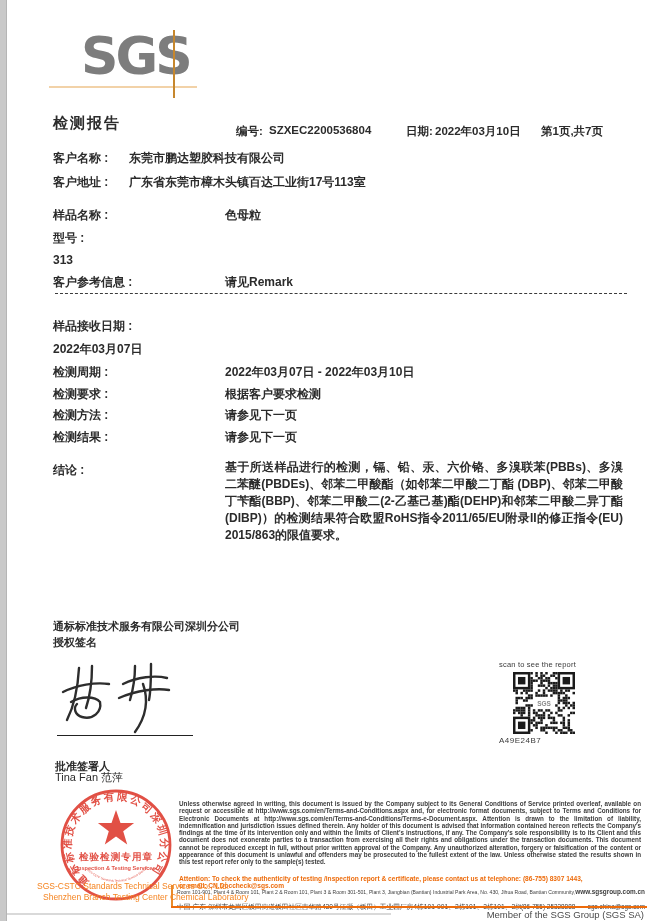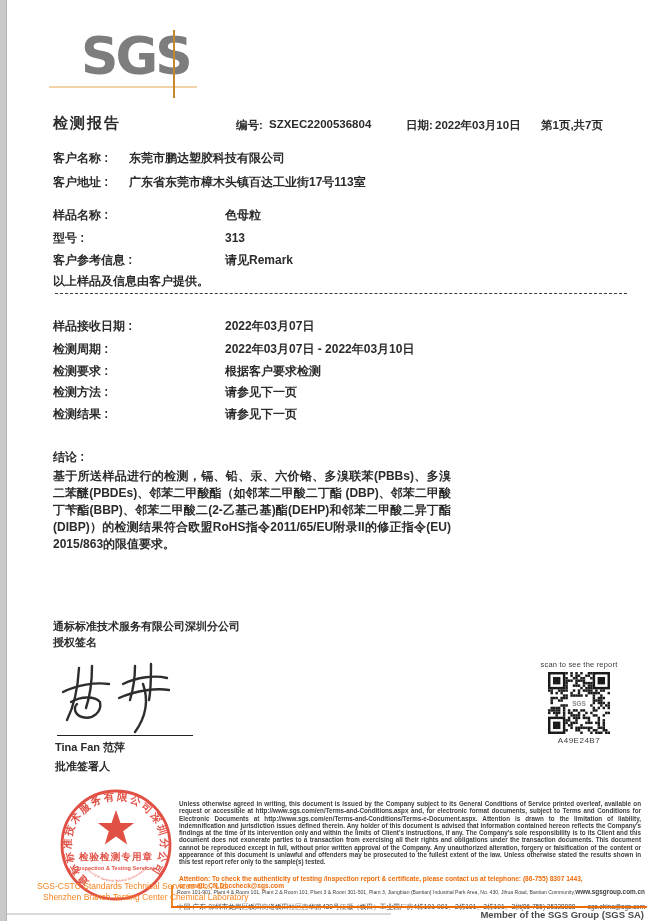--- a/index.html
+++ b/index.html
@@ -19,44 +19,44 @@
   .logo{
     position:absolute;left:74px;top:30px;
     font-size:52px;font-weight:bold;color:#7d7d7d;
     letter-spacing:-3px;line-height:1;font-family:"DejaVu Sans","Liberation Sans",sans-serif;
   }
   .hline-peach{position:absolute;left:42px;top:86px;width:148px;height:2px;background:#f2d2a8;}
   .vline-orange{position:absolute;left:166px;top:30px;width:2px;height:68px;background:#c6872e;}
 
   .title-row{position:absolute;top:116px;left:0;width:646px;font-size:11.5px;font-weight:600;}
   .report-title{position:absolute;left:46px;top:-2px;font-size:15px;font-weight:bold;letter-spacing:2px;}
-  .meta{position:absolute;top:2px;white-space:nowrap;}
+  .meta{position:absolute;top:8px;white-space:nowrap;}
 
   
   .block{position:absolute;left:46px;font-size:12px;font-weight:600;}
   .row{display:flex;line-height:24px;white-space:nowrap;}
   .row .lbl{flex:0 0 auto;}
   .narrow .lbl{width:76px;}
   .wide .lbl{width:172px;}
   .note{line-height:20px;margin-top:0px;}
   .dashes{position:absolute;left:48px;top:293px;width:572px;border-top:1.6px dashed #3c3c3c;}
 
   .conc-row{display:flex;line-height:22px;}
   .conc-row .lbl{width:172px;flex:0 0 auto;}
   .conc-text{width:398px;line-height:17px;white-space:normal;text-align:justify;}
 
   
   .sig-company{position:absolute;left:46px;top:618px;font-size:11px;font-weight:600;line-height:16px;}
   .sig-svg{position:absolute;left:48px;top:656px;}
   .sig-line{position:absolute;left:50px;top:735px;width:136px;border-top:1.5px solid #222;}
-  .sig-name{position:absolute;left:48px;top:740px;font-size:11px;font-weight:700;}
+  .sig-name{position:absolute;left:48px;top:770px;font-size:11px;font-weight:400;}
   .sig-role{position:absolute;left:48px;top:759px;font-size:11px;font-weight:600;}
 
   
-  .qr-wrap{position:absolute;left:492px;top:660px;width:90px;text-align:center;margin-left:35px;}
+  .qr-wrap{position:absolute;left:492px;top:660px;width:90px;}
   .qr-caption{font-size:7.5px;color:#3a3a3a;letter-spacing:.2px;}
   .qr-box{margin:2px auto 0;width:64px;height:64px;background:#fff;}
   .qr-id{font-size:8px;color:#3a3a3a;margin-top:1px;letter-spacing:.5px;}
 
   
   .stamp{position:absolute;left:51px;top:787px;}
   .footer-co{position:absolute;left:30px;top:881px;font-size:8.5px;color:#f5831f;white-space:nowrap;z-index:3;}
   .footer-lab{position:absolute;left:36px;top:892px;font-size:8.5px;color:#f5831f;white-space:nowrap;z-index:3;}
 
   .disclaimer{
@@ -70,21 +70,21 @@
   }
   .addr-vline{position:absolute;left:164px;top:885px;width:2px;height:21px;background:#e98b2c;}
   .addr-block{position:absolute;left:170px;top:888px;width:468px;}
   .addr-row{display:flex;justify-content:space-between;align-items:baseline;white-space:nowrap;}
   .addr-en{font-size:5.1px;color:#3d3d3d;transform-origin:left;max-width:400px;overflow:hidden;}
   .addr-cn{font-size:6.7px;color:#3d3d3d;margin-top:2.5px;max-width:360px;overflow:hidden;}
   .addr-site{font-size:6.4px;color:#3d3d3d;font-weight:600;}
   .addr-tel{font-size:6.4px;color:#3d3d3d;}
   .addr-mail{font-size:6.4px;color:#3d3d3d;margin-left:8px;}
   .foot-hline{position:absolute;left:164px;top:906px;width:476px;height:2px;background:#ed6b0b;}
-  .member{position:absolute;left:0;top:909px;width:637px;text-align:right;font-size:9.5px;color:#4a4a4a;font-weight:700;}
+  .member{position:absolute;left:0;top:909px;width:637px;text-align:right;font-size:9.5px;color:#4a4a4a;font-weight:400;}
   .bottom-edge{position:absolute;left:0px;top:913px;width:384px;height:2px;background:#d9d9d9;}
 </style>
 </head>
 <body>
 
 <div class="page">
 
   <div class="logo">SGS</div>
   <div class="hline-peach"></div>
   <div class="vline-orange"></div>
@@ -107,55 +107,54 @@
       <span class="lbl">客户地址 :</span>
       <span class="val">广东省东莞市樟木头镇百达工业街17号113室</span>
     </div>
   </div>
 
   <div class="block wide" style="top:204px;">
     <div class="row" style="line-height:23px;">
       <span class="lbl">样品名称 :</span>
       <span class="val">色母粒</span>
     </div>
-    <div class="row" style="line-height:22px;">
+    <div class="row" style="line-height:22px;flex-direction:column;">
       <span class="lbl">型号 :</span>
       <span class="val">313</span>
     </div>
     <div class="row" style="line-height:22px;">
       <span class="lbl">客户参考信息 :</span>
       <span class="val">请见Remark</span>
     </div>
-    <div class="note">以上样品及信息由客户提供。</div>
   </div>
 
   <div class="dashes"></div>
 
   <div class="block wide" style="top:315px;">
-    <div class="row" style="line-height:23px;">
+    <div class="row" style="line-height:23px;flex-direction:column;">
       <span class="lbl">样品接收日期 :</span>
       <span class="val">2022年03月07日</span>
     </div>
     <div class="row" style="line-height:22px;">
       <span class="lbl">检测周期 :</span>
       <span class="val">2022年03月07日 - 2022年03月10日</span>
     </div>
     <div class="row" style="line-height:22px;">
       <span class="lbl">检测要求 :</span>
       <span class="val">根据客户要求检测</span>
     </div>
     <div class="row" style="line-height:21px;">
       <span class="lbl">检测方法 :</span>
       <span class="val">请参见下一页</span>
     </div>
     <div class="row" style="line-height:22px;">
       <span class="lbl">检测结果 :</span>
       <span class="val">请参见下一页</span>
     </div>
-    <div class="conc-row" style="margin-top:21px;flex-direction:column;">
+    <div class="conc-row" style="margin-top:11px;">
       <span class="lbl">结论 :</span>
       <span class="conc-text">基于所送样品进行的检测，镉、铅、汞、六价铬、多溴联苯(PBBs)、多溴二苯醚(PBDEs)、邻苯二甲酸酯（如邻苯二甲酸二丁酯 (DBP)、邻苯二甲酸丁苄酯(BBP)、邻苯二甲酸二(2-乙基己基)酯(DEHP)和邻苯二甲酸二异丁酯(DIBP)）的检测结果符合欧盟RoHS指令2011/65/EU附录II的修正指令(EU) 2015/863的限值要求。</span>
     </div>
   </div>
 
   <div class="sig-company">
     <div>通标标准技术服务有限公司深圳分公司</div>
     <div>授权签名</div>
   </div>
 

